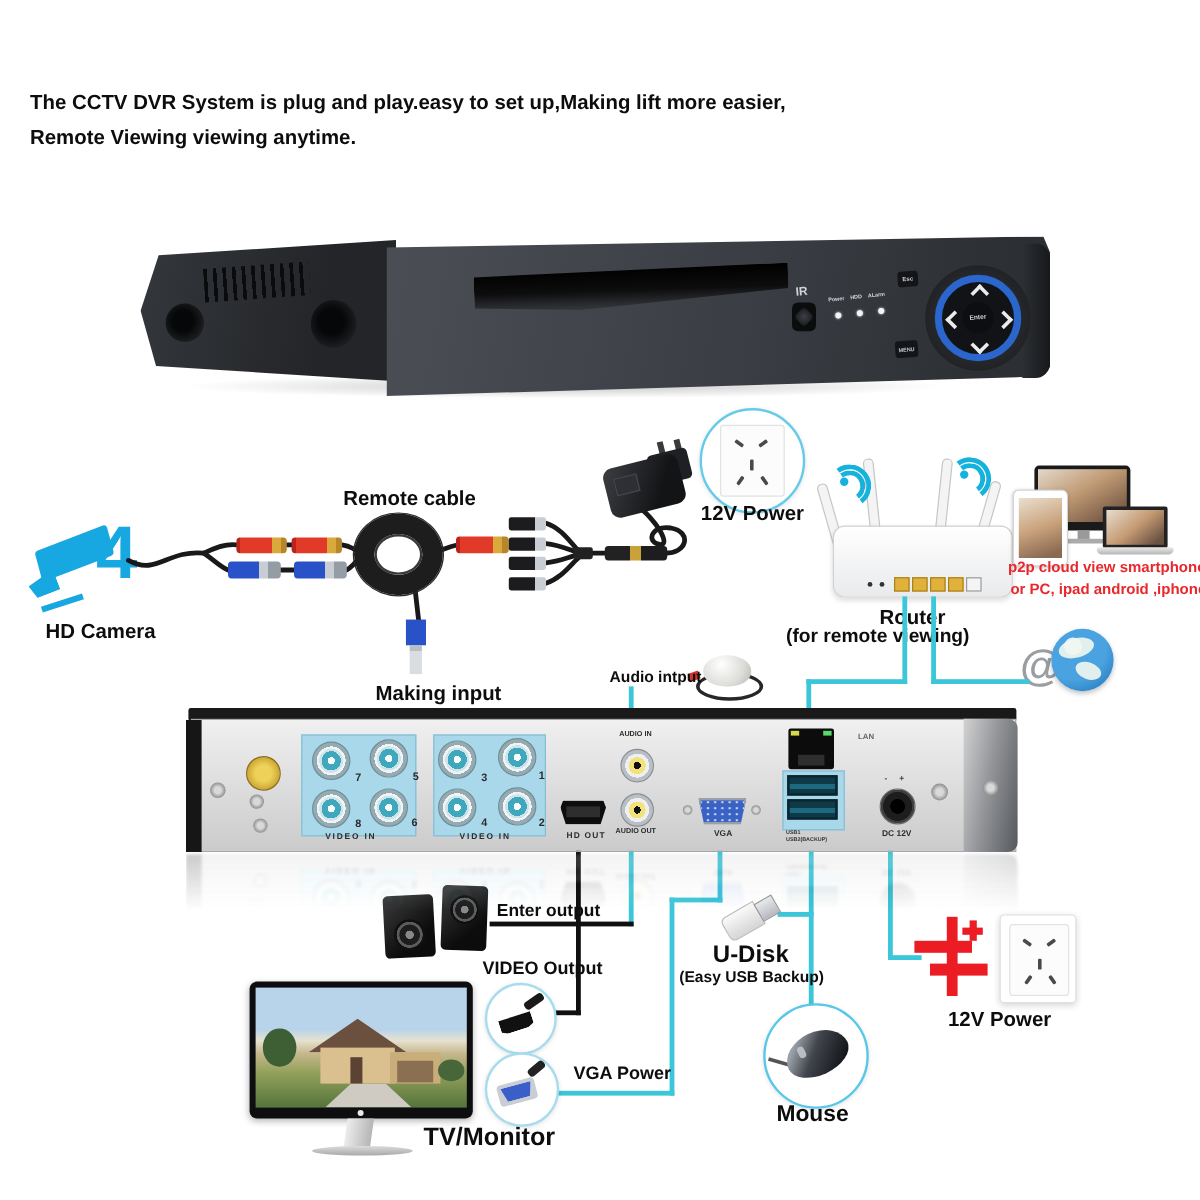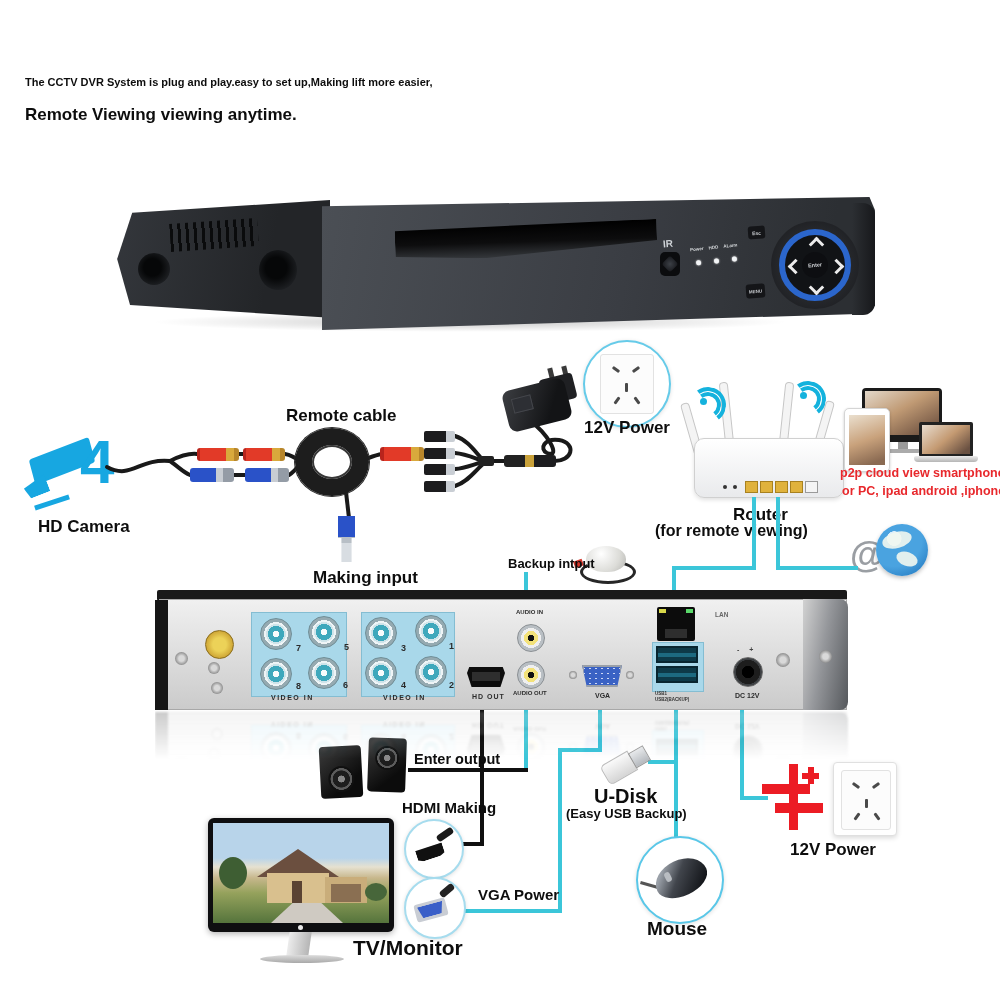--- a/index.html
+++ b/index.html
@@ -23,21 +23,21 @@
   .arc{position:absolute;border:4px solid transparent;border-top-color:#14b2dd;border-right-color:#14b2dd;border-radius:50%;}
   .ant{position:absolute;width:7px;background:#f4f4f4;border:1px solid #c6c6c6;border-radius:4px;}
   .sockplate{position:absolute;background:#fcfcfc;border:1px solid #e2e2e2;border-radius:3px;}
   .slit{position:absolute;background:#4a4a4a;border-radius:1px;}
 </style>
 </head>
 <body>
 
 <div id="canvas">
 
-  <div class="lbl" style="left:25px;top:76px;font-size:11px;">The CCTV DVR System is plug and play.easy to set up,Making lift more easier,</div>
+  <div class="lbl" style="left:25px;top:76px;font-size:17px;">The CCTV DVR System is plug and play.easy to set up,Making lift more easier,</div>
   <div class="lbl" style="left:25px;top:105px;font-size:17px;">Remote Viewing viewing anytime.</div>
 
   <div class="abs" style="left:150px;top:312px;width:640px;height:20px;background:radial-gradient(ellipse,rgba(0,0,0,.22),transparent 70%);"></div>
 
   <div class="abs" style="left:0;top:0;width:1000px;height:340px;">
 
     <div class="abs" style="left:115px;top:200px;width:215px;height:128px;background:linear-gradient(100deg,#34373c,#232528 70%);
                 clip-path:polygon(1% 46%, 8% 10%, 100% 0%, 100% 92%, 7% 82%);"></div>
     <div class="abs" style="left:170px;top:221px;width:88px;height:28px;transform:rotate(-4deg);
                 background:repeating-linear-gradient(90deg,#0a0b0c 0 3px,transparent 3px 8px);"></div>
@@ -229,21 +229,21 @@
       <div class="abs" style="left:20px;top:28px;width:22px;height:14px;background:#f2f7f0;border-radius:60%;transform:rotate(20deg);opacity:.9;"></div>
     </div>
   </div>
 
   <div class="abs" style="left:574px;top:542px;width:64px;height:44px;">
     <div class="abs" style="left:6px;top:18px;width:50px;height:18px;border:3px solid #272727;border-radius:50%;"></div>
     <div class="abs" style="left:12px;top:4px;width:40px;height:26px;border-radius:50% 50% 46% 46%;
                 background:radial-gradient(circle at 38% 30%,#ffffff,#dcdcd8 60%,#b5b5b1);"></div>
     <div class="abs" style="left:0px;top:18px;width:9px;height:7px;background:#d4352a;transform:rotate(-20deg);"></div>
   </div>
-  <div class="lbl" style="left:508px;top:556px;font-size:13px;">Backup intput</div>
+  <div class="lbl" style="left:508px;top:556px;font-size:13px;">Audio intput</div>
 
   <div class="cyline" style="left:524px;top:572px;width:4px;height:62px;"></div>
   <div class="cyline" style="left:672px;top:566px;width:4px;height:52px;"></div>
   <div class="cyline" style="left:672px;top:566px;width:84px;height:4px;"></div>
   <div class="cyline" style="left:752px;top:497px;width:4px;height:73px;"></div>
   <div class="cyline" style="left:776px;top:497px;width:4px;height:73px;"></div>
   <div class="cyline" style="left:776px;top:566px;width:82px;height:4px;"></div>
   <div class="cyline" style="left:524px;top:676px;width:4px;height:96px;"></div>
   <div class="bkline" style="left:408px;top:768px;width:120px;height:4px;"></div>
   <div class="bkline" style="left:480px;top:690px;width:4px;height:156px;"></div>
@@ -338,21 +338,21 @@
                   background:radial-gradient(circle,#888 0 18%,#1d1d1d 20% 45%,#5c5c5c 48% 58%,#101010 60% 100%);"></div>
     </div>
     <div class="abs" style="left:52px;top:2px;width:38px;height:54px;border-radius:4px;transform:rotate(2deg);
                 background:linear-gradient(140deg,#3c3c3c,#0c0c0c 70%);">
       <div class="abs" style="left:7px;top:8px;width:24px;height:24px;border-radius:50%;
                   background:radial-gradient(circle,#888 0 18%,#1d1d1d 20% 45%,#5c5c5c 48% 58%,#101010 60% 100%);"></div>
     </div>
   </div>
   <div class="lbl" style="left:414px;top:751px;font-size:14.5px;">Enter output</div>
 
-  <div class="lbl" style="left:402px;top:799px;font-size:15px;">HDMI Making</div>
+  <div class="lbl" style="left:402px;top:799px;font-size:15px;">VIDEO Output</div>
   <div class="circle-badge" style="left:404px;top:819px;width:56px;height:56px;">
     <div class="abs" style="left:30px;top:10px;width:18px;height:7px;background:#1a1a1a;border-radius:3px;transform:rotate(-35deg);"></div>
     <div class="abs" style="left:10px;top:24px;width:28px;height:14px;background:#111;transform:rotate(-18deg);
                 clip-path:polygon(0 12%,100% 12%,100% 82%,80% 100%,20% 100%,0 82%);"></div>
   </div>
 
   <div class="abs" style="left:208px;top:818px;width:192px;height:142px;">
     <div class="abs" style="left:0;top:0;width:186px;height:114px;background:#0e0e10;border-radius:6px;box-shadow:0 2px 6px rgba(0,0,0,.3);">
       <div class="abs" style="left:5px;top:5px;width:176px;height:100px;overflow:hidden;
                   background:linear-gradient(180deg,#b8d4ea 0 35%,#e6e1d0 44%,#c7b78c 55%,#95a25c 70%,#55743c 100%);">

